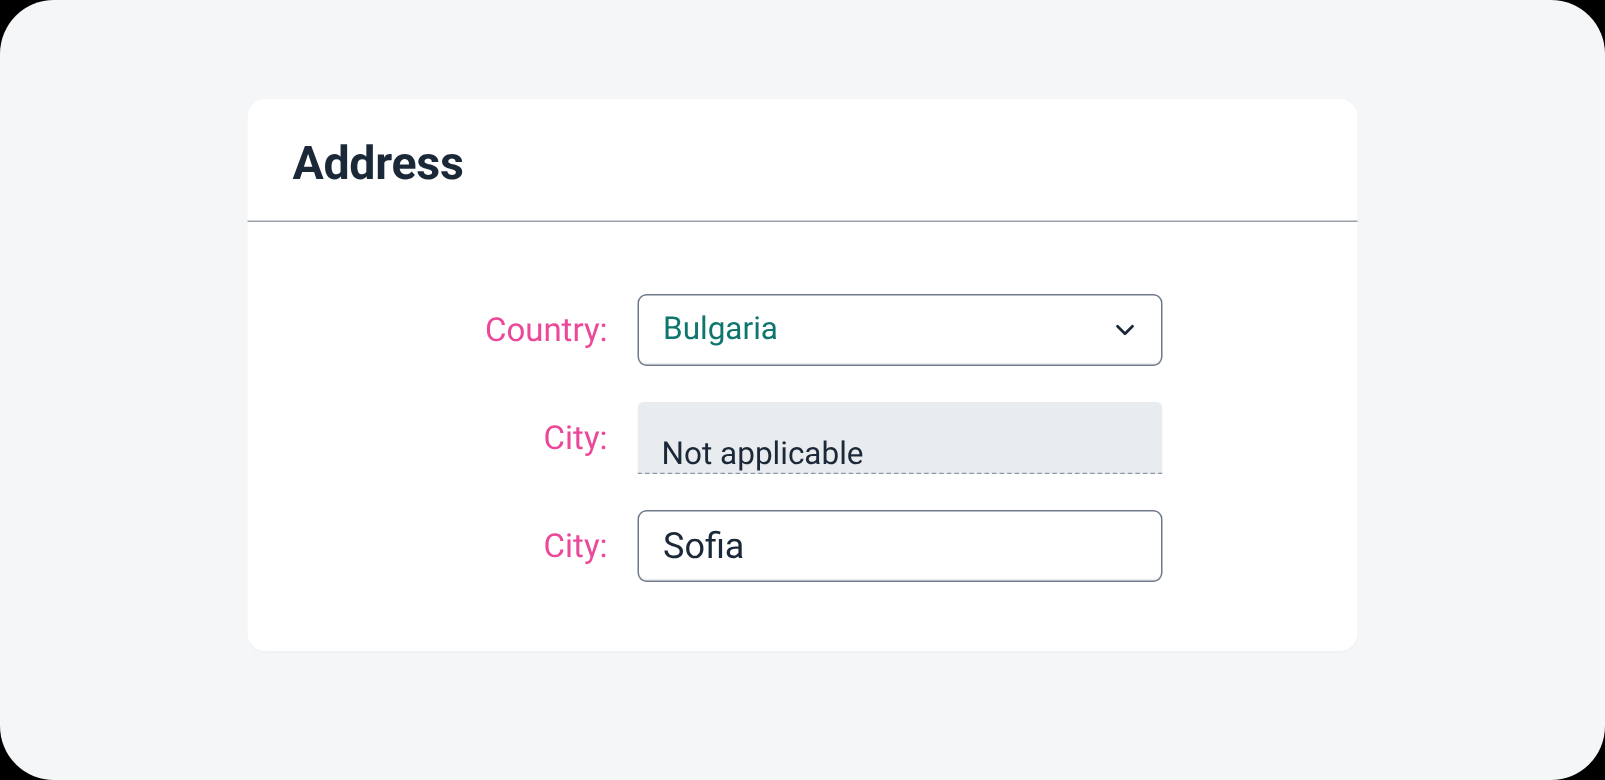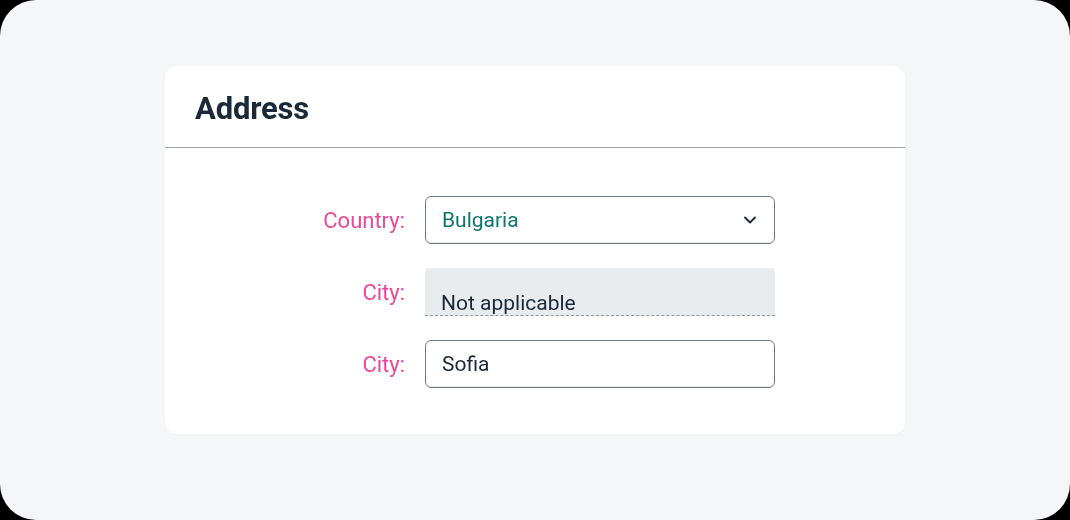--- a/index.html
+++ b/index.html
@@ -102,21 +102,21 @@
       display: flex;
       align-items: flex-end;
     }
     .text-control {
       width: 100%;
       height: 48px;
       border: 1px solid #6e7a89;
       border-radius: 6px;
       background: #ffffff;
       padding: 0 16px;
-      font-size: 21px;
+      font-size: 24px;
       color: #1b2838;
       font-family: inherit;
       outline: none;
       box-shadow: inset 0 -1px 0 rgba(0,0,0,0.08);
     }
   </style>
 </head>
 <body>
 
 <div class="outer-panel">

